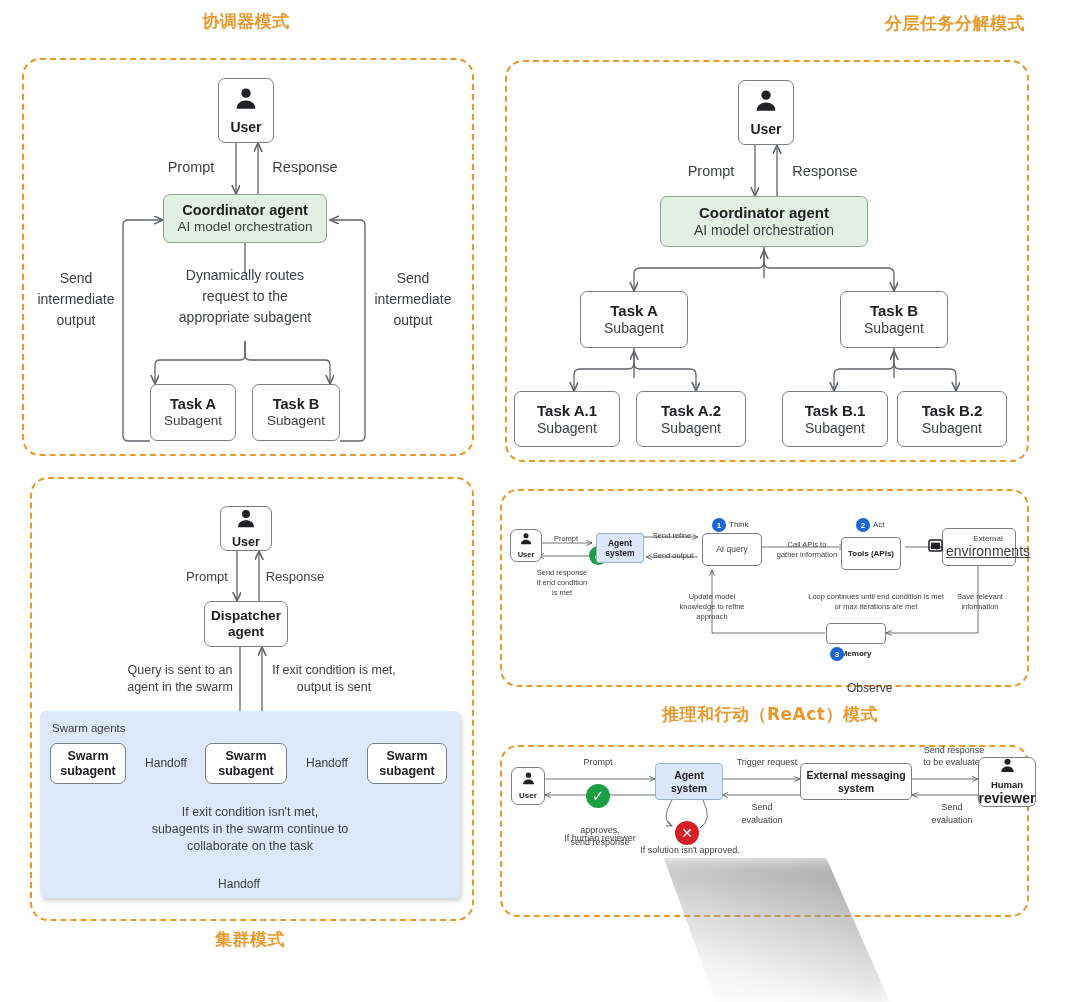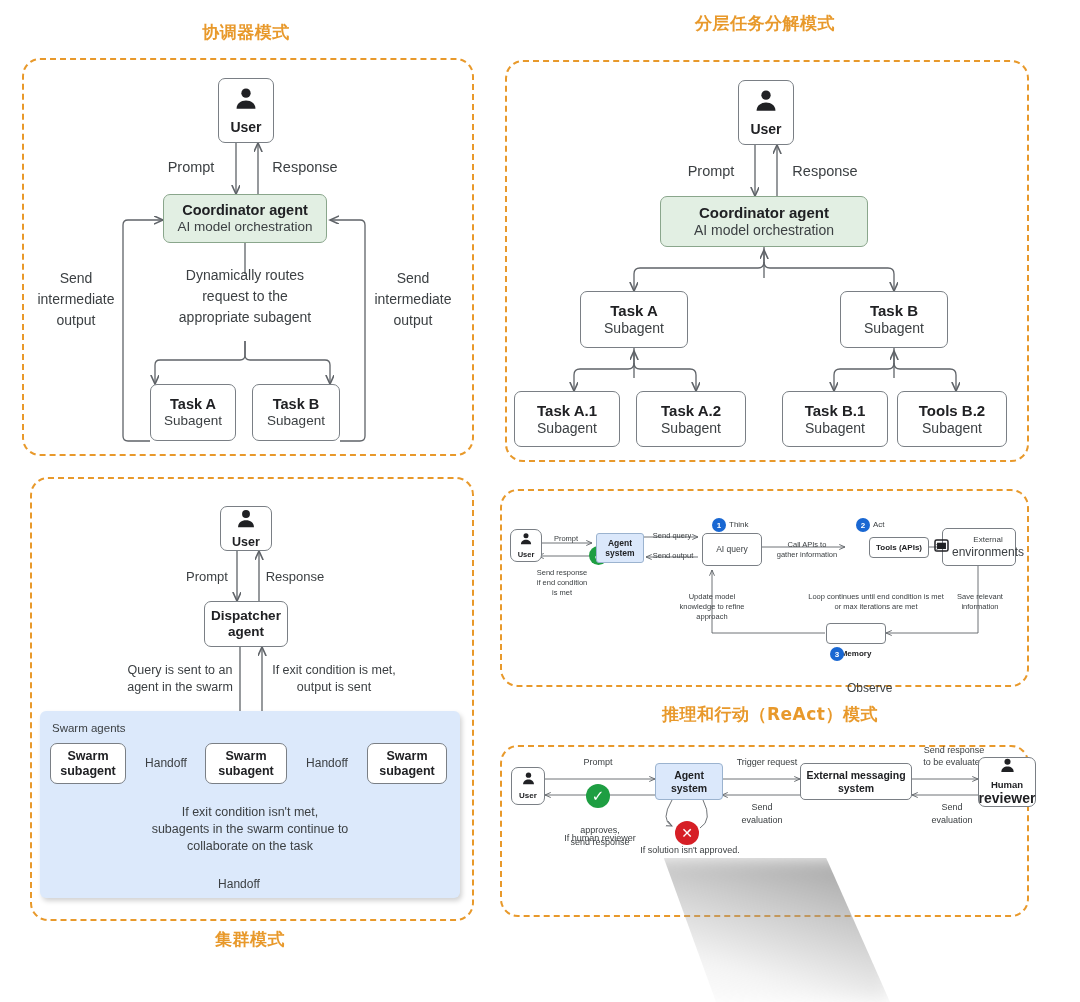--- a/index.html
+++ b/index.html
@@ -132,21 +132,21 @@
     <path d="M722,779 L800,779" marker-end="url(#ahs)"></path>
     <path d="M912,779 L978,779" marker-end="url(#ahs)"></path>
     <path d="M978,795 L912,795" marker-end="url(#ahs)"></path>
     <path d="M800,795 L722,795" marker-end="url(#ahs)"></path>
     <path d="M655,795 L545,795" marker-end="url(#ahs)"></path>
     <path d="M672,800 Q660,820 672,826" marker-end="url(#ahs)"></path>
     <path d="M703,800 Q713,820 700,828"></path>
   </g>
 </svg>
 
-<div class="panel-title" style="left:22px;top:21px;width:448px;">协调器模式</div>
+<div class="panel-title" style="left:22px;top:10px;width:448px;">协调器模式</div>
 <div class="dashbox" style="left:22px;top:58px;width:448px;height:394px;"></div>
 
 <div class="node" style="left:218px;top:78px;width:56px;height:65px;">
   <span class="usericon">
     <svg width="26" height="26" viewBox="0 0 24 24" style="position:static;">
       <circle cx="12" cy="6.6" r="4.3" fill="#202124"></circle>
       <path d="M3.3 21c0-4.9 3.9-7.6 8.7-7.6s8.7 2.7 8.7 7.6z" fill="#202124"></path>
     </svg>
   </span>
   <span class="t1" style="font-size:14px;margin-top:2px;">User</span>
@@ -174,21 +174,21 @@
 
 <div class="node" style="left:150px;top:384px;width:86px;height:57px;">
   <span class="t1" style="font-size:14.5px;">Task A</span>
   <span class="t2" style="font-size:13.5px;">Subagent</span>
 </div>
 <div class="node" style="left:252px;top:384px;width:88px;height:57px;">
   <span class="t1" style="font-size:14.5px;">Task B</span>
   <span class="t2" style="font-size:13.5px;">Subagent</span>
 </div>
 
-<div class="panel-title" style="left:505px;top:12px;width:520px;">分层任务分解模式</div>
+<div class="panel-title" style="left:505px;top:12px;width:520px;text-align:right;">分层任务分解模式</div>
 <div class="dashbox" style="left:505px;top:60px;width:520px;height:398px;"></div>
 
 <div class="node" style="left:738px;top:80px;width:56px;height:65px;">
   <span class="usericon">
     <svg width="26" height="26" viewBox="0 0 24 24" style="position:static;">
       <circle cx="12" cy="6.6" r="4.3" fill="#202124"></circle>
       <path d="M3.3 21c0-4.9 3.9-7.6 8.7-7.6s8.7 2.7 8.7 7.6z" fill="#202124"></path>
     </svg>
   </span>
   <span class="t1" style="font-size:14px;margin-top:2px;">User</span>
@@ -217,21 +217,21 @@
 </div>
 <div class="node" style="left:636px;top:391px;width:110px;height:56px;">
   <span class="t1" style="font-size:15px;">Task A.2</span>
   <span class="t2" style="font-size:14px;">Subagent</span>
 </div>
 <div class="node" style="left:782px;top:391px;width:106px;height:56px;">
   <span class="t1" style="font-size:15px;">Task B.1</span>
   <span class="t2" style="font-size:14px;">Subagent</span>
 </div>
 <div class="node" style="left:897px;top:391px;width:110px;height:56px;">
-  <span class="t1" style="font-size:15px;">Tools B.2</span>
+  <span class="t1" style="font-size:15px;">Task B.2</span>
   <span class="t2" style="font-size:14px;">Subagent</span>
 </div>
 
 <div class="dashbox" style="left:30px;top:477px;width:440px;height:440px;"></div>
 <div class="panel-title" style="left:30px;top:928px;width:440px;">集群模式</div>
 
 <div class="node" style="left:220px;top:506px;width:52px;height:45px;">
   <span class="usericon">
     <svg width="22" height="22" viewBox="0 0 24 24" style="position:static;">
       <circle cx="12" cy="6.6" r="4.3" fill="#202124"></circle>
@@ -295,21 +295,21 @@
 <div class="lbl" style="left:543px;top:534px;width:46px;font-size:7.5px;">Prompt</div>
 <div class="lbl" style="left:526px;top:568px;width:72px;font-size:7.5px;">Send response</div>
 <div class="lbl" style="left:526px;top:578px;width:72px;font-size:7.5px;">if end condition</div>
 <div class="lbl" style="left:526px;top:588px;width:72px;font-size:7.5px;">is met</div>
 
 <div class="node blue" style="left:596px;top:533px;width:48px;height:30px;border-radius:3px;">
   <span class="t1" style="font-size:8.5px;">Agent</span>
   <span class="t1" style="font-size:8.5px;">system</span>
 </div>
 
-<div class="lbl" style="left:646px;top:531px;width:52px;font-size:7.5px;">Send query</div>
+<div class="lbl" style="left:646px;top:531px;width:52px;font-size:7.5px;">Send refine</div>
 <div class="lbl" style="left:646px;top:551px;width:54px;font-size:7.5px;">Send output</div>
 
 <div class="numbadge" style="left:712px;top:518px;width:14px;height:14px;font-size:8px;">
   <span>1</span>
 </div>
 <div class="lbl" style="left:729px;top:520px;width:40px;font-size:8px;text-align:left;">Think</div>
 
 <div class="node" style="left:702px;top:533px;width:60px;height:33px;border-radius:5px;">
   <span class="t2" style="font-size:8.5px;">AI query</span>
 </div>
@@ -319,37 +319,37 @@
 
 <div class="lbl" style="left:676px;top:592px;width:72px;font-size:7.5px;">Update model</div>
 <div class="lbl" style="left:668px;top:602px;width:88px;font-size:7.5px;">knowledge to refine</div>
 <div class="lbl" style="left:676px;top:612px;width:72px;font-size:7.5px;">approach</div>
 
 <div class="numbadge" style="left:856px;top:518px;width:14px;height:14px;font-size:8px;">
   <span>2</span>
 </div>
 <div class="lbl" style="left:873px;top:520px;width:32px;font-size:8px;text-align:left;">Act</div>
 
-<div class="node" style="left:869px;top:537px;width:60px;height:21px;border-radius:4px;">
+<div class="node" style="left:841px;top:537px;width:60px;height:33px;border-radius:4px;">
   <span class="t1" style="font-size:8px;">Tools (APIs)</span>
 </div>
 
 <div class="lbl" style="left:778px;top:592px;width:196px;font-size:7.5px;">Loop continues until end condition is met</div>
 <div class="lbl" style="left:778px;top:602px;width:196px;font-size:7.5px;">or max iterations are met</div>
 
 <div class="node" style="left:942px;top:528px;width:74px;height:38px;border-radius:5px;flex-direction:row;gap:3px;">
   <span style="display:inline-block;">
     <svg width="15" height="13" viewBox="0 0 16 14" style="position:static;">
       <rect x="1" y="1" width="14" height="12" rx="1.8" fill="none" stroke="#202124" stroke-width="1.6"></rect>
       <rect x="3.2" y="4" width="9.6" height="6.8" fill="#202124"></rect>
     </svg>
   </span>
   <span style="display:flex;flex-direction:column;">
     <span class="t2" style="font-size:8px;">External</span>
-    <span class="t2" style="font-size:12px;">environments</span>
+    <span class="t2" style="font-size:14px;text-decoration:underline;">environments</span>
   </span>
 </div>
 
 <div class="lbl" style="left:944px;top:592px;width:72px;font-size:7.5px;">Save relevant</div>
 <div class="lbl" style="left:944px;top:602px;width:72px;font-size:7.5px;">information</div>
 
 <div class="node" style="left:826px;top:623px;width:60px;height:21px;border-radius:4px;">
   <span class="t1" style="font-size:8px;margin-top:41px;">Memory</span>
 </div>
 

